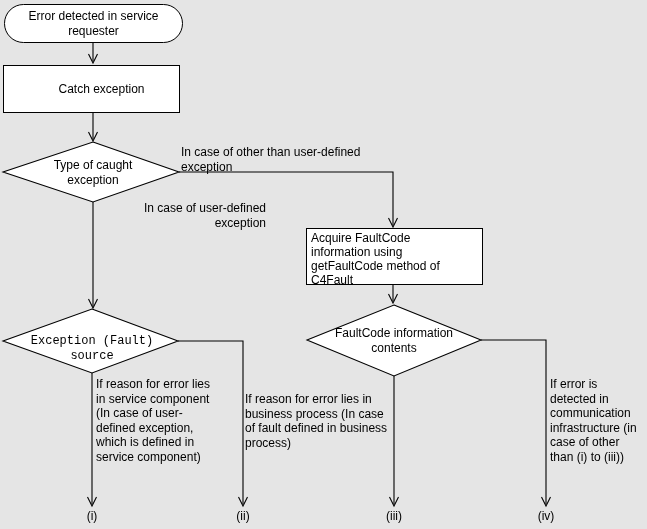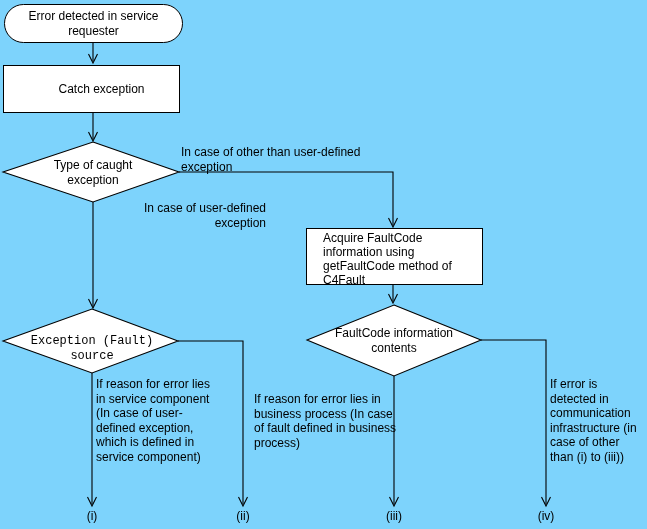--- a/index.html
+++ b/index.html
@@ -1,20 +1,20 @@
 <!DOCTYPE html>
 <html><head>
 <meta charset="utf-8">
 <style>
   html, body { margin: 0; padding: 0; background: #ffffff; }
   .canvas {
     position: relative;
     width: 647px;
     height: 529px;
-    background: #7dd3fc;
+    background: #e5e5e5;
     font-family: "Liberation Sans", sans-serif;
     font-size: 12px;
     color: #000000;
     overflow: hidden;
   }
   svg.wires { position: absolute; left: 0; top: 0; }
   svg.wires * { stroke: #000000; stroke-width: 1.1; fill: none; }
   svg.wires polygon { fill: #ffffff; }
   .node {
     position: absolute;
@@ -26,21 +26,21 @@
     text-align: center;
     line-height: 14.5px;
     white-space: pre-line;
     box-sizing: border-box;
   }
   .terminator { border-radius: 20px; }
   .process-left {
     align-items: flex-start;
     justify-content: flex-start;
     text-align: left;
-    padding: 2px 2px 0 16px;
+    padding: 2px 2px 0 4px;
     line-height: 14px;
   }
   .txt {
     position: absolute;
     white-space: pre-line;
     line-height: 14.5px;
   }
   .txt.center { text-align: center; }
 </style>
 </head>
@@ -99,21 +99,21 @@
   <div class="txt" style="left:106px; top:201px; width:160px;text-align:right;">In case of user-defined
 exception</div>
 
   <div class="txt" style="left:96px; top:377px; width:140px;">If reason for error lies
 in service component
 (In case of user-
 defined exception,
 which is defined in
 service component)</div>
 
-  <div class="txt" style="left:245px; top:392px; width:160px;padding-left:9px;">If reason for error lies in
+  <div class="txt" style="left:245px; top:392px; width:160px;">If reason for error lies in
 business process (In case
 of fault defined in business
 process)</div>
 
 
   <div class="txt" style="left:550px; top:377px; width:100px;">If error is
 detected in
 communication
 infrastructure (in
 case of other

